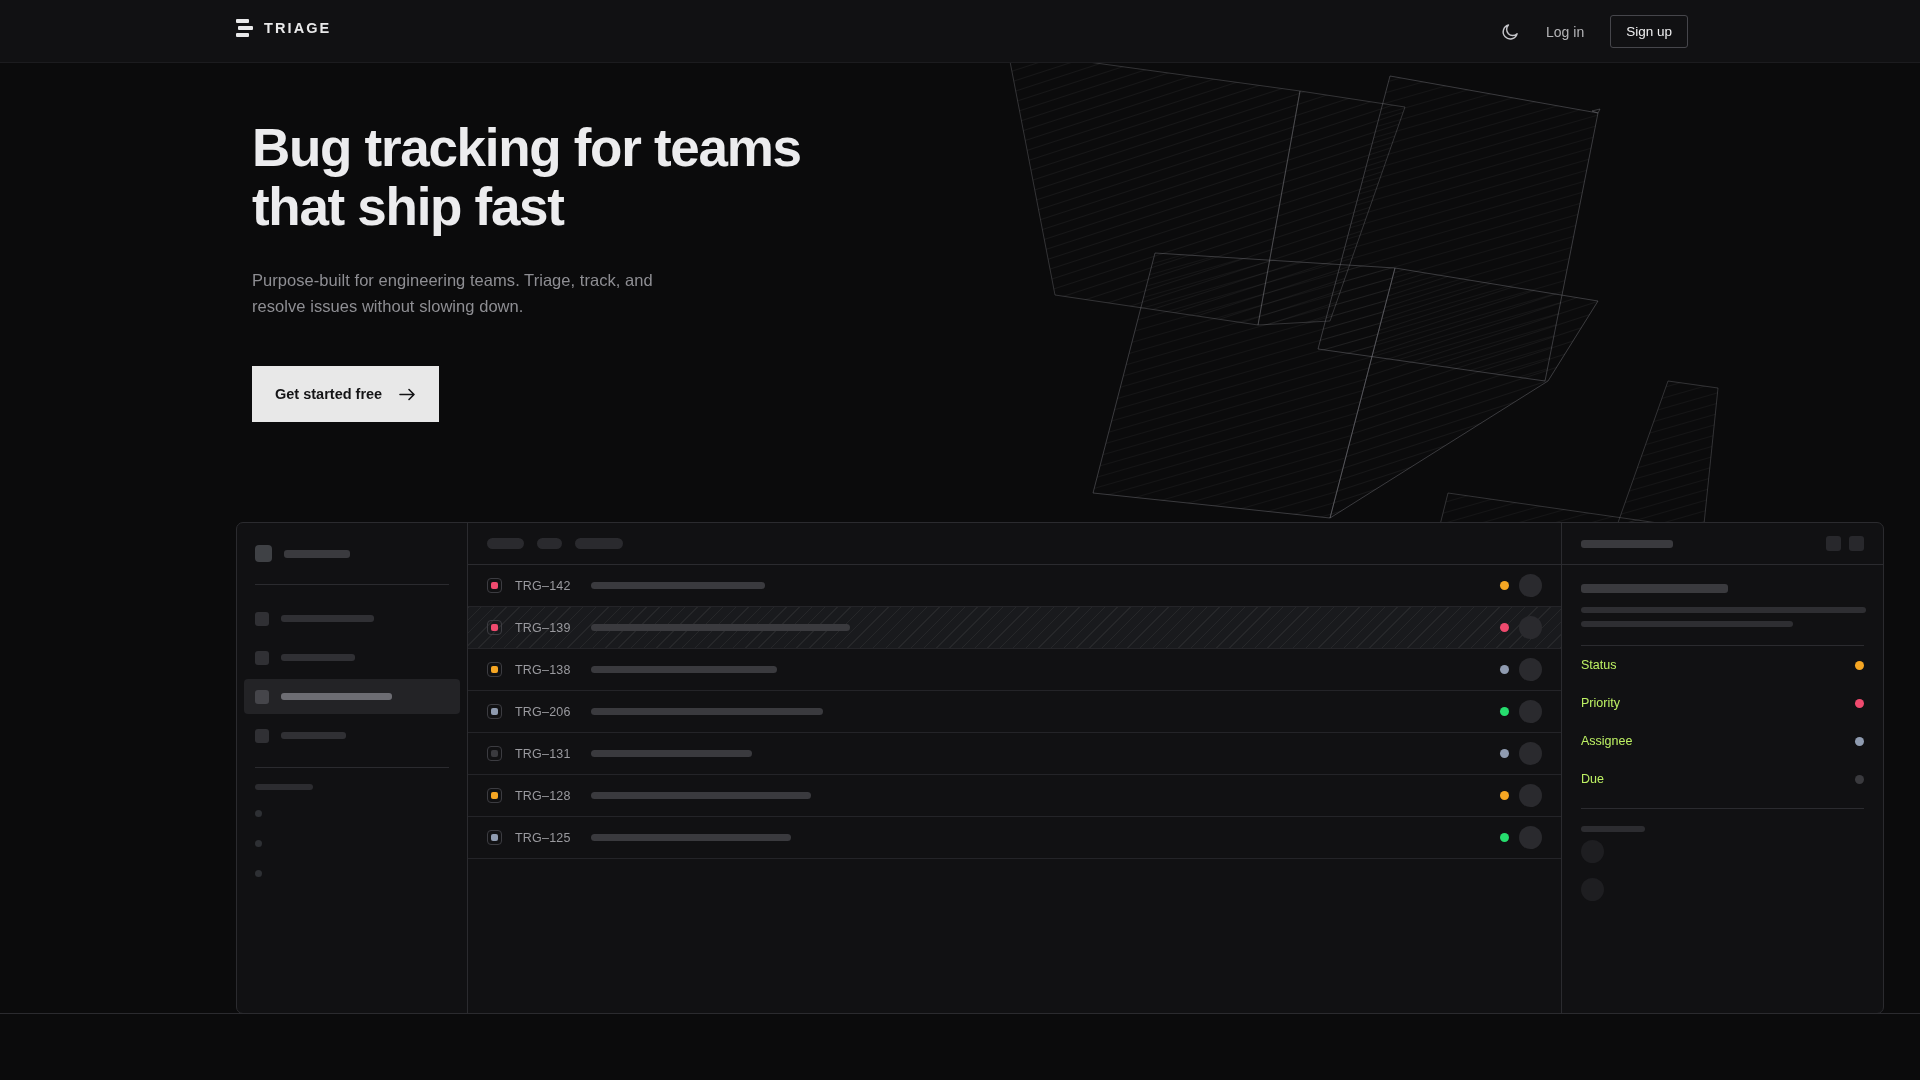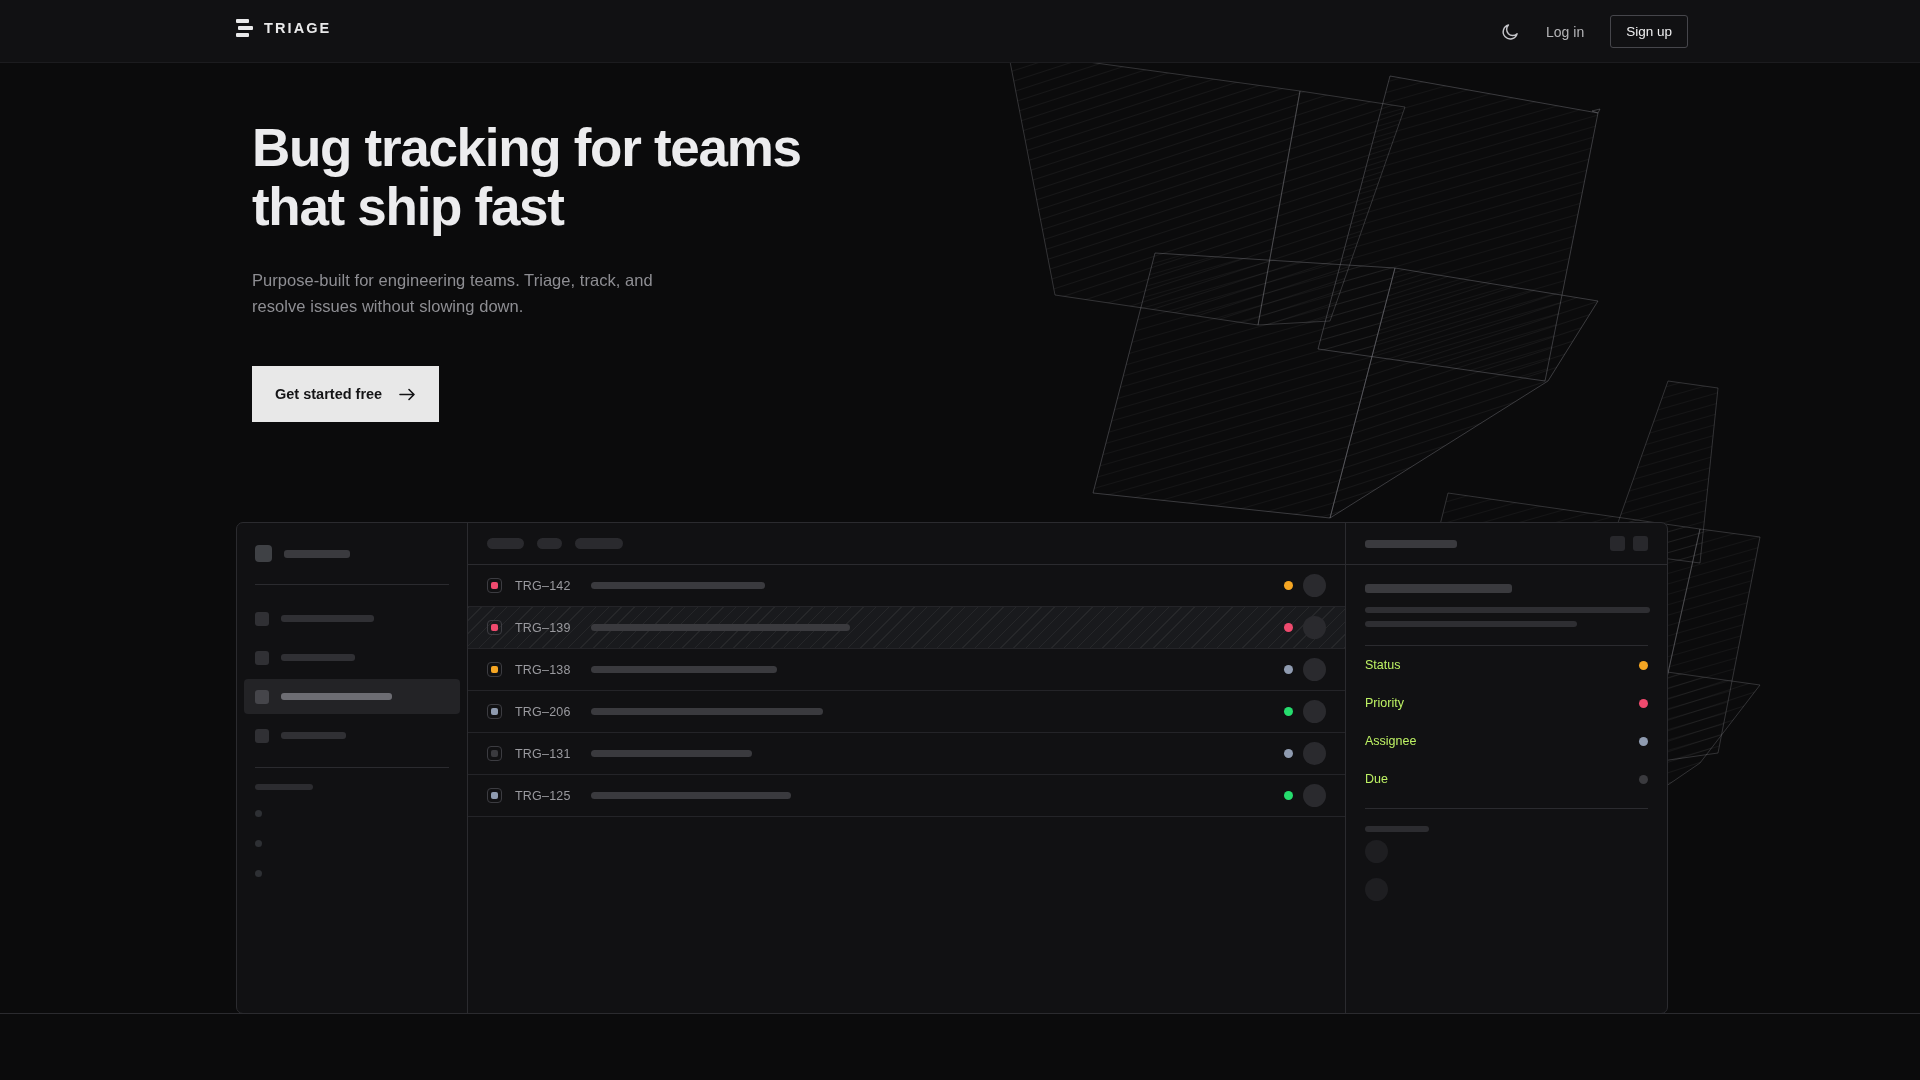--- a/index.html
+++ b/index.html
@@ -52,21 +52,21 @@
   .cta {
     margin-top:46px; display:inline-flex; align-items:center; gap:17px;
     background:#e8e8e8; color:#141416;
     border:none; font-family:inherit; font-size:14.5px; font-weight:700;
     padding:0 23px; height:56px; cursor:pointer;
   }
   .cta svg { display:block; }
 
   
   .app {
-    position:absolute; left:236px; top:522px; width:1432px; height:492px;
+    position:absolute; left:236px; top:522px; width:1648px; height:492px;
     border:1px solid #2b2b2f; border-radius:7px;
     background:#111113; display:flex; overflow:hidden; z-index:5;
   }
   .sk { background:#3a3a3e; border-radius:3px; display:block; }
 
   
   .app-side { width:231px; flex:0 0 231px; border-right:1px solid #2b2b2f; padding:22px 18px 0 18px; }
   .side-top { display:flex; align-items:center; gap:12px; margin-bottom:22px; }
   .side-logo { width:17px; height:17px; border-radius:4px; background:#3f4145; }
   .side-div { height:1px; background:#2b2b2f; margin:0 0 16px 0; }
@@ -278,20 +278,31 @@
           </span>
           <span class="row-id">TRG–131</span>
           <span class="row-title" style="width:161px;"></span>
           <span class="row-right">
             <span class="st-dot" style="background:#8f9bb0"></span>
             <span class="av"></span>
           </span>
         </div>
         <div class="row">
           <span class="pri">
+            <i style="background:#f5a623"></i>
+          </span>
+          <span class="row-id">TRG–128</span>
+          <span class="row-title" style="width:220px;"></span>
+          <span class="row-right">
+            <span class="st-dot" style="background:#f5a623"></span>
+            <span class="av"></span>
+          </span>
+        </div>
+        <div class="row">
+          <span class="pri">
             <i style="background:#8f9bb0"></i>
           </span>
           <span class="row-id">TRG–125</span>
           <span class="row-title" style="width:200px;"></span>
           <span class="row-right">
             <span class="st-dot" style="background:#26dd6e"></span>
             <span class="av"></span>
           </span>
         </div>
       </div>

